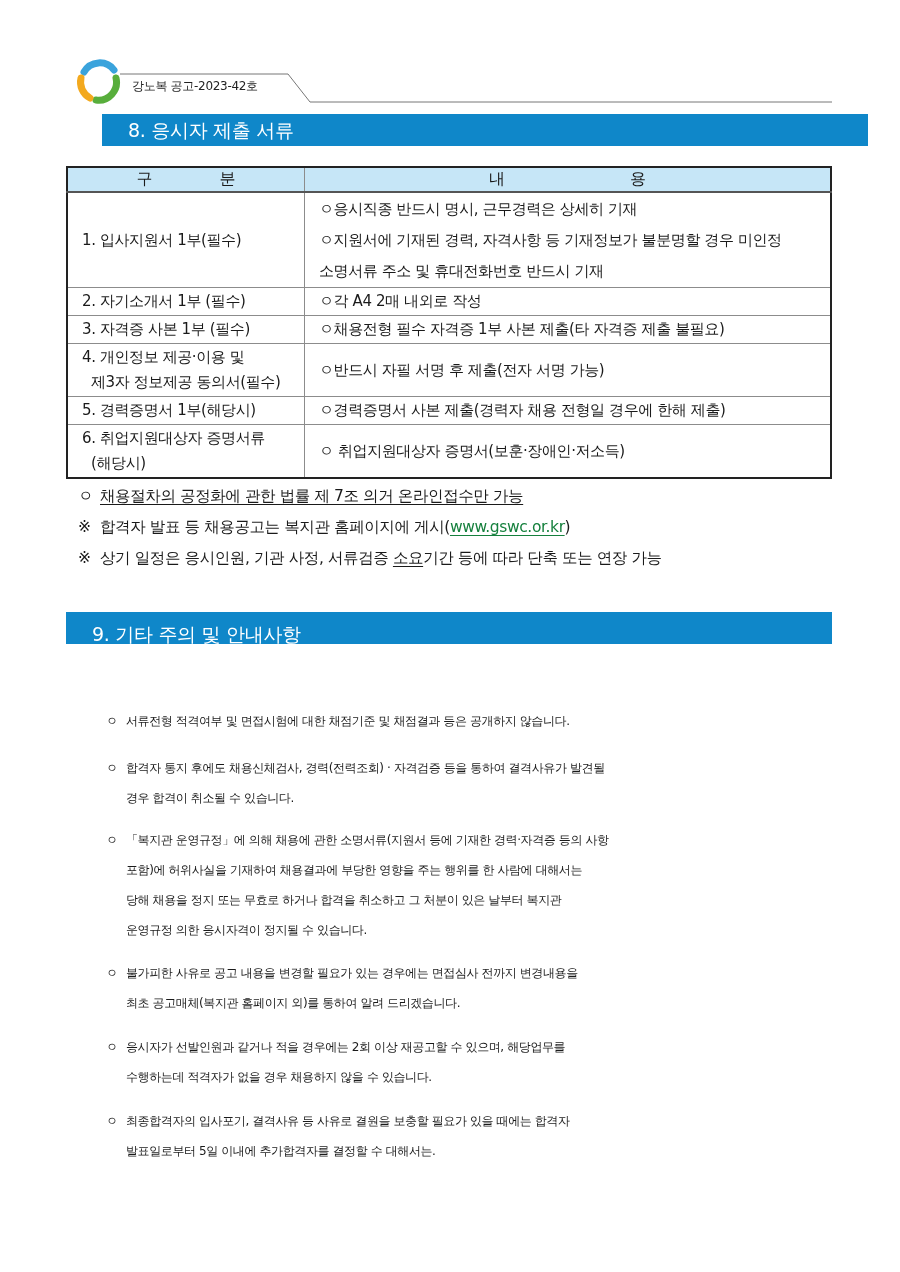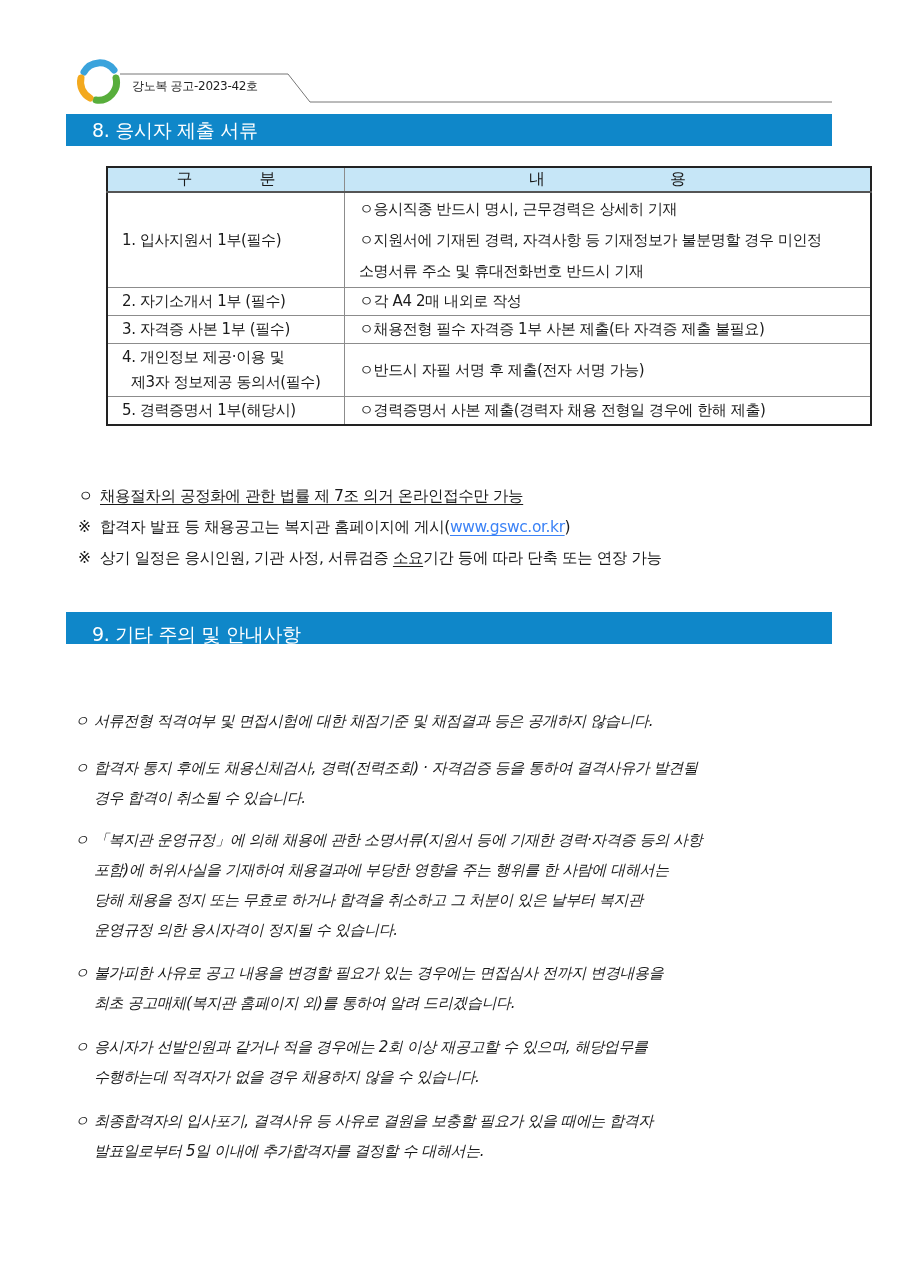--- a/index.html
+++ b/index.html
@@ -6,46 +6,46 @@
   body { width:900px; height:1272px; position:relative; font-family:"DejaVu Sans", "Liberation Sans", sans-serif; color:#1a1a1a; overflow:hidden; }
   .abs { position:absolute; }
 
   
   .logo { left:74px; top:58px; width:48px; height:48px; }
   .doc-no { left:132px; top:78px; font-size:12px; letter-spacing:-0.3px; color:#222; }
   .hdr-lines { left:118px; top:68px; width:716px; height:38px; }
 
   
   .banner { left:66px; width:766px; background:#0f87c9; color:#fff; font-size:19px; letter-spacing:-0.3px; box-sizing:border-box; padding-left:26px; }
-  .banner8 { top:114px; height:32px; line-height:32px; }
+  .banner8 { top:114px; height:32px; line-height:32px;margin-left:36px; }
   .banner9 { top:612px; height:32px; line-height:44px; }
 
   
-  table.docs { position:absolute; left:66px; top:166px; width:766px; border-collapse:collapse; font-size:15px; letter-spacing:-0.4px;margin-left:40px; }
+  table.docs { position:absolute; left:66px; top:166px; width:766px; border-collapse:collapse; font-size:15px; letter-spacing:-0.4px; }
   table.docs td, table.docs th { border:1px solid #8c8c8c; padding:0 0 0 14px; vertical-align:middle; font-weight:normal; }
   table.docs { border:2px solid #222; }
   table.docs thead th { background:#c6e6f7; height:23px; border-bottom:2px solid #555; text-align:center; padding:0; font-size:16px; letter-spacing:0; }
   .th-l { width:236px; word-spacing:62px; }
   .th-r { word-spacing:120px; }
   .cat { width:222px; }
   .line { line-height:31px; }
   .rowA td { height:94px; }
   .rowS td { height:27px; }
   .rowM td { height:52px; }
   .cat2 span { display:block; line-height:25px; }
   .cat2 .ind { padding-left:9px; }
 
   
   .notes { left:78px; top:481px; font-size:15.5px; letter-spacing:-0.4px; }
   .note { height:31px; line-height:31px; white-space:nowrap; }
   .bul { display:inline-block; width:22px; }
   .b { font-weight:bold; }
   .u { text-decoration:underline; text-underline-offset:3px; }
-  .link { color:#3b82f6; text-decoration:underline; text-underline-offset:3px; }
-  .item { position:absolute; left:74px; font-size:15px; letter-spacing:-0.4px; white-space:nowrap;font-style:italic; }
+  .link { color:#15803d; text-decoration:underline; text-underline-offset:3px; }
+  .item { position:absolute; left:106px; font-size:12px; letter-spacing:-0.4px; white-space:nowrap; }
   .item .l { height:30px; line-height:30px; }
   .item .cont { padding-left:20px; }
   .item .bul { width:20px; }
 </style>
 </head>
 <body>
 
 <div class="abs logo">
   <svg width="48" height="48" viewBox="0 0 48 48">
     <path d="M10 14 A18 18 0 0 1 40 12" fill="none" stroke="#3aa3dc" stroke-width="7" stroke-linecap="round"></path>
@@ -89,20 +89,27 @@
       <td class="cat cat2">
         <span>4. 개인정보 제공·이용 및</span>
         <span class="ind">제3자 정보제공 동의서(필수)</span>
       </td>
       <td>ㅇ반드시 자필 서명 후 제출(전자 서명 가능)</td>
     </tr>
     <tr class="rowS">
       <td class="cat">5. 경력증명서 1부(해당시)</td>
       <td>ㅇ경력증명서 사본 제출(경력자 채용 전형일 경우에 한해 제출)</td>
     </tr>
+    <tr class="rowM">
+      <td class="cat cat2">
+        <span>6. 취업지원대상자 증명서류</span>
+        <span class="ind">(해당시)</span>
+      </td>
+      <td>ㅇ 취업지원대상자 증명서(보훈·장애인·저소득)</td>
+    </tr>
   </tbody>
 </table>
 
 <div class="abs notes">
   <div class="note">
     <span class="bul">ㅇ</span><span class="u">채용절차의 공정화에 관한 법률 제 7조 의거 온라인접수만 가능</span>
   </div>
   <div class="note">
     <span class="bul">※</span><span>합격자 발표 등 채용공고는 복지관 홈페이지에 게시(</span><span class="link">www.gswc.or.kr</span><span>)</span>
   </div>

